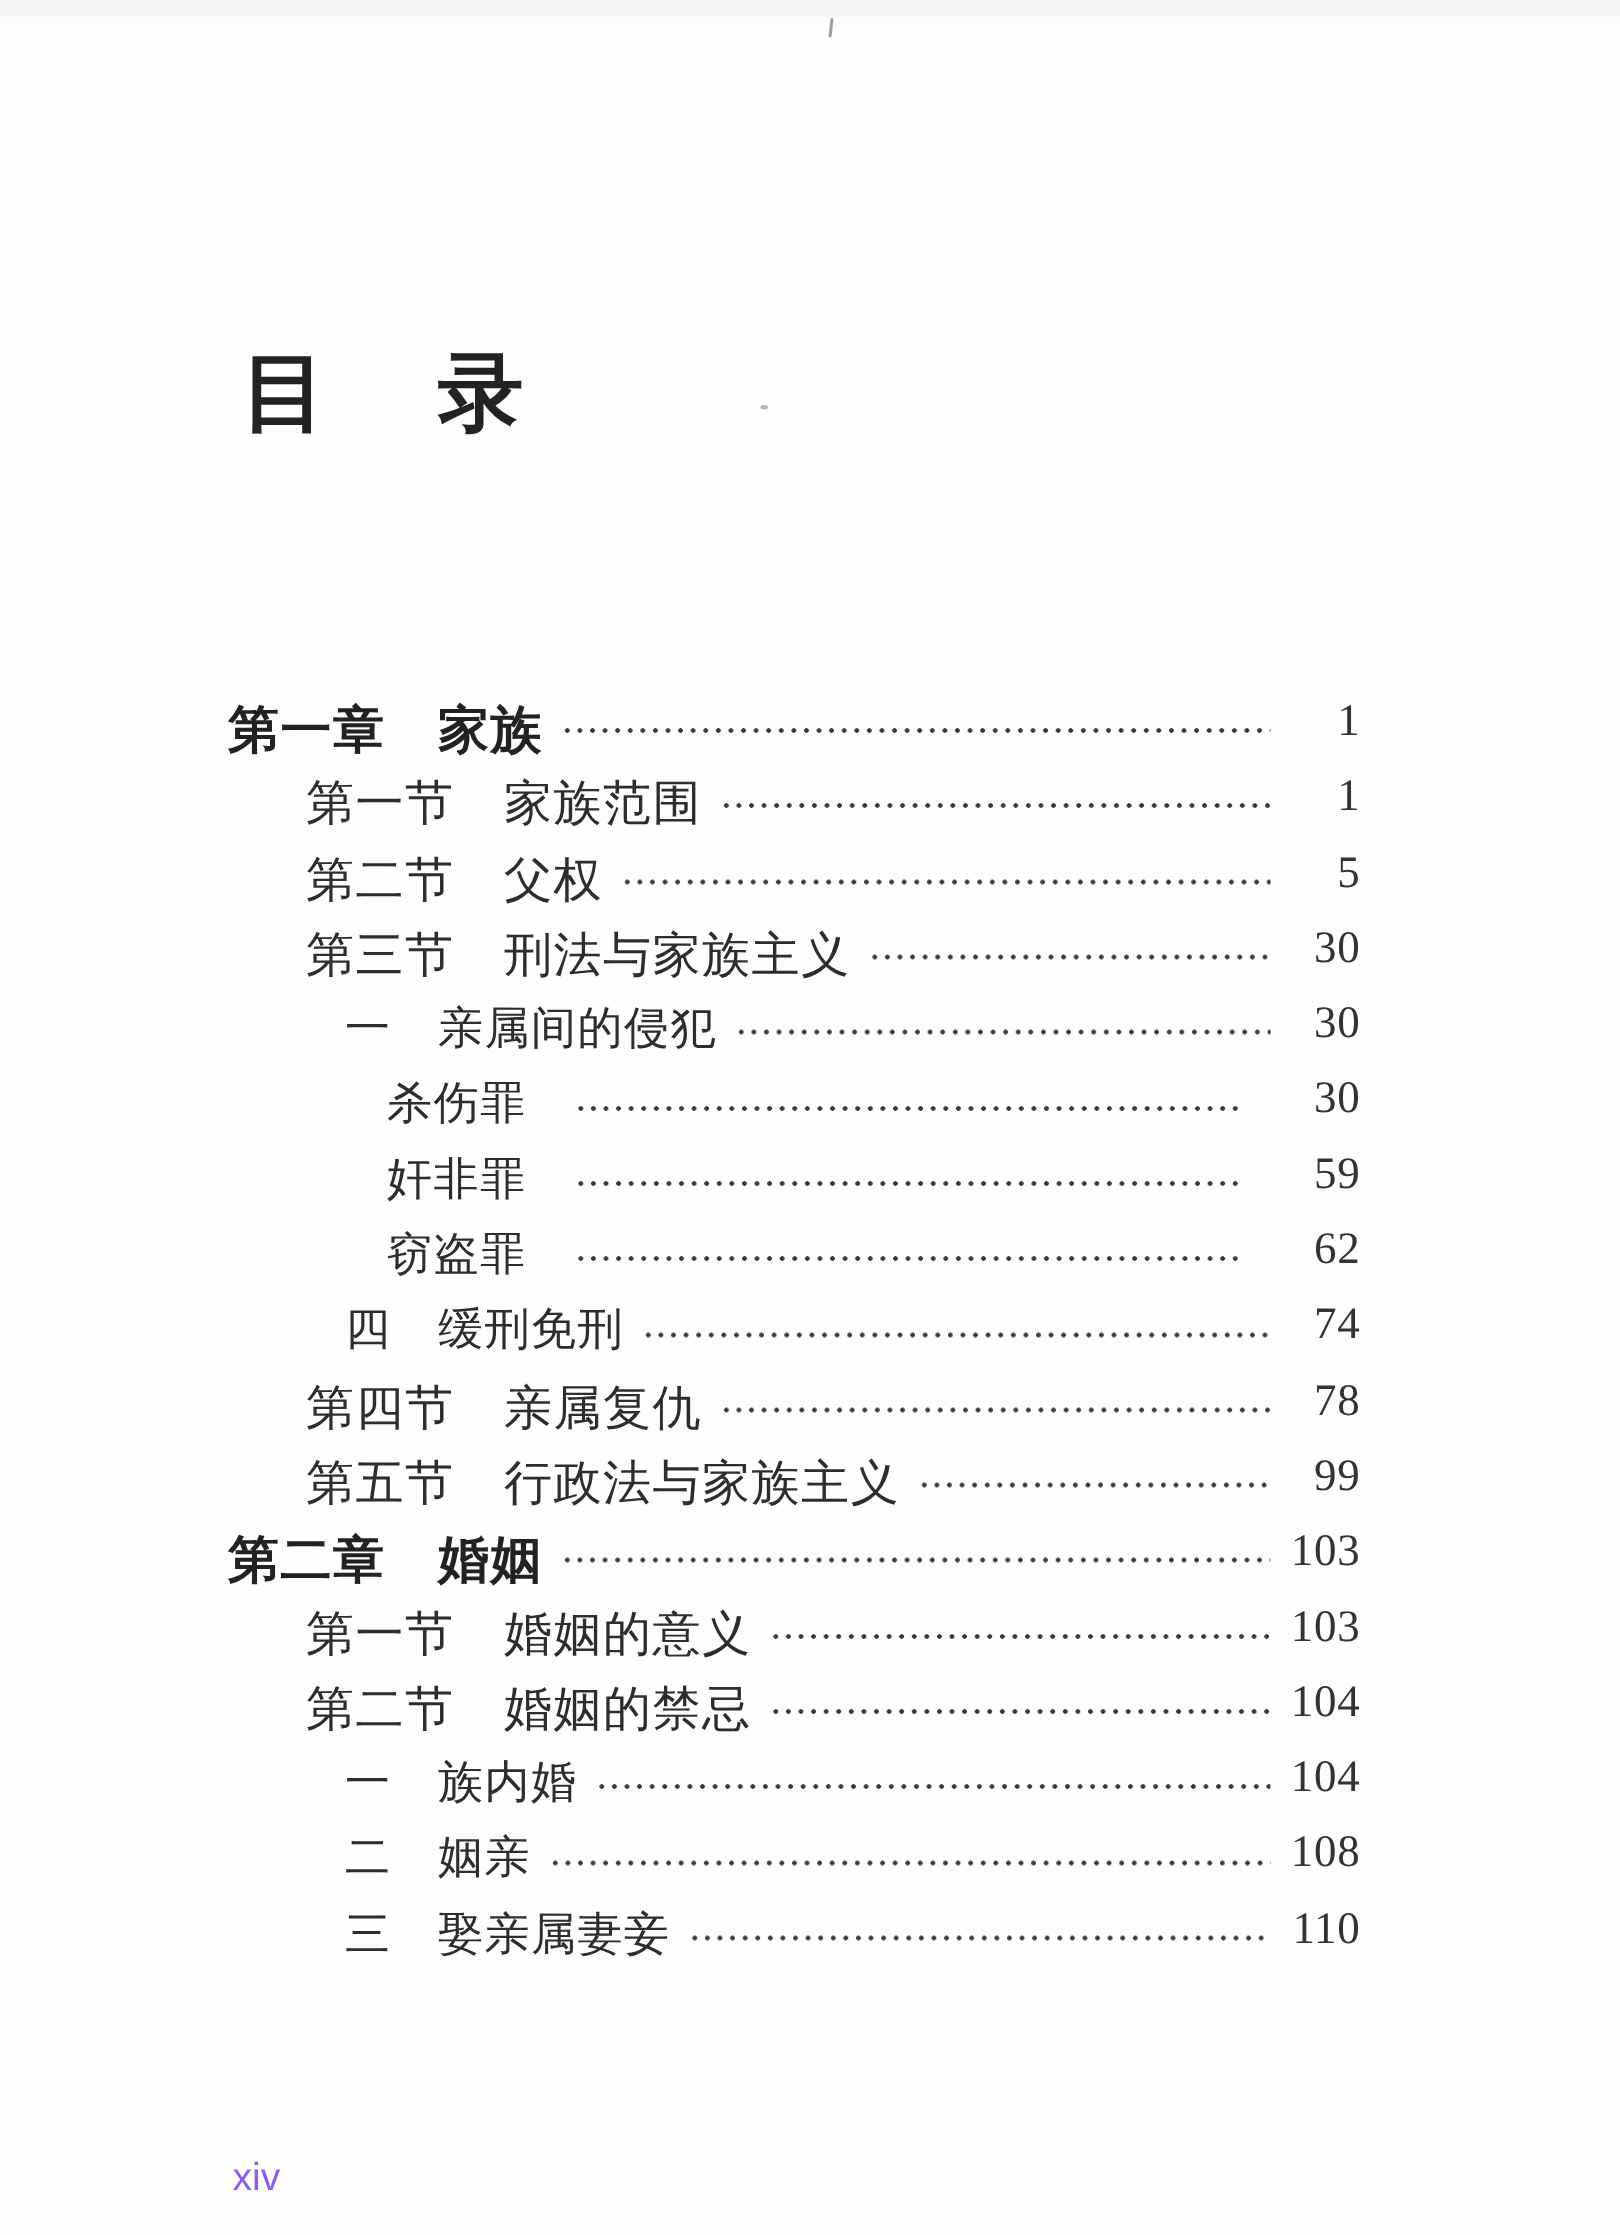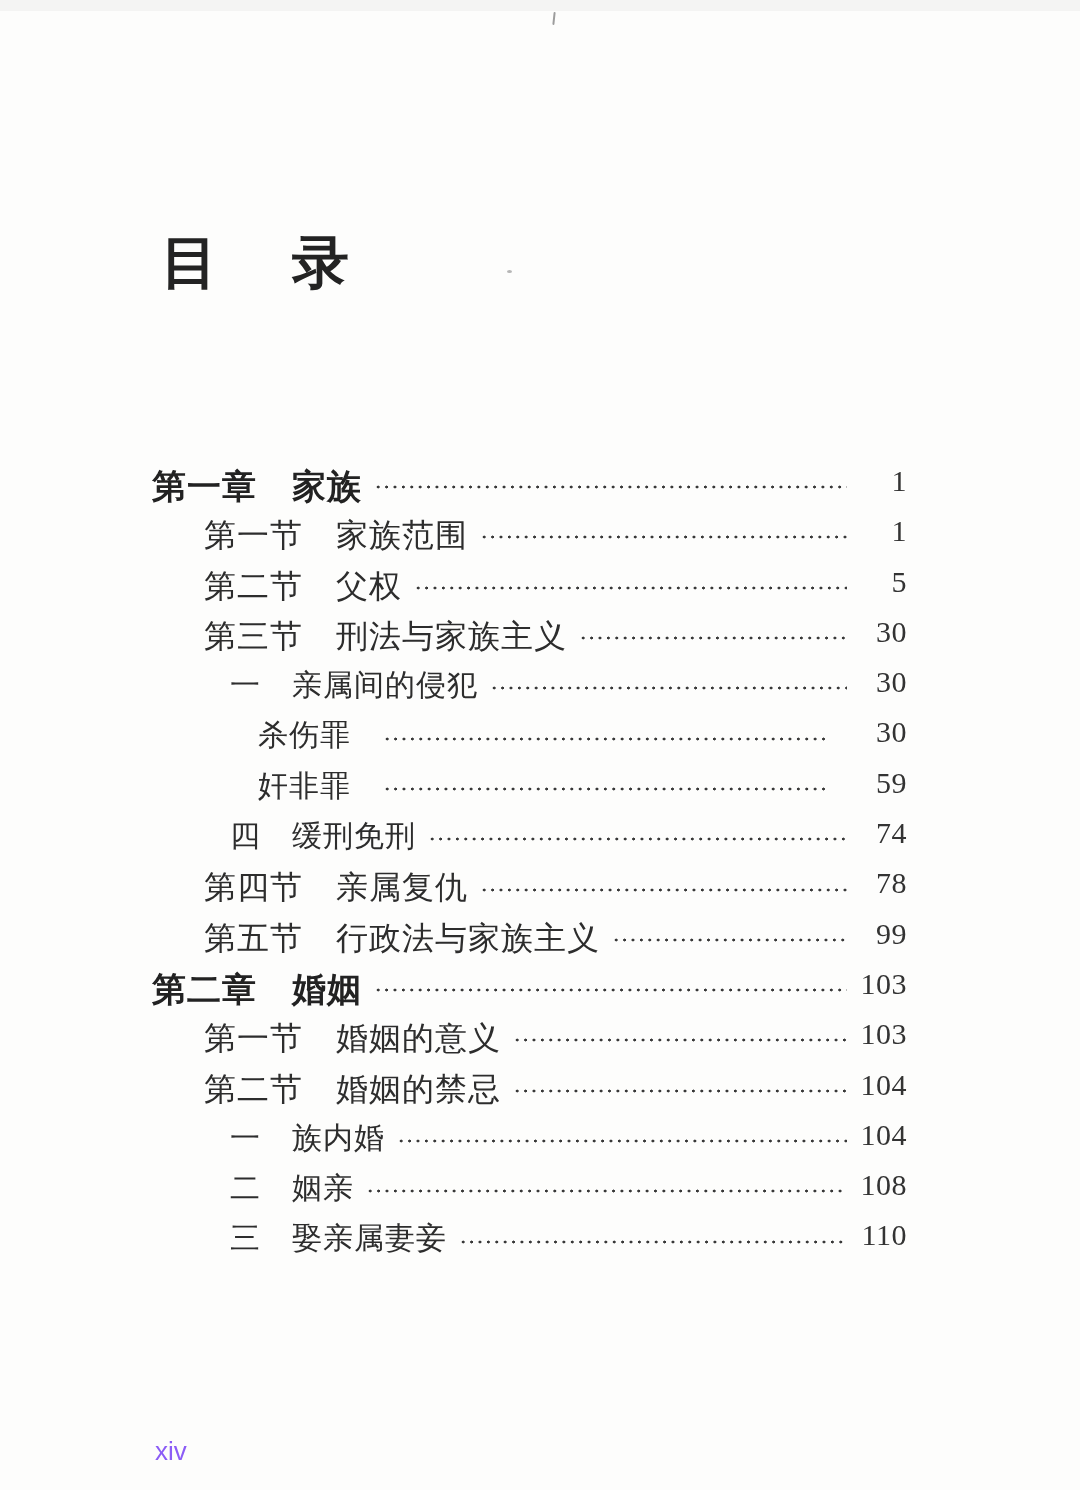--- a/index.html
+++ b/index.html
@@ -139,20 +139,25 @@
     <div class="row lv3">
       <span class="label">杀伤罪</span>
       <span class="leader"></span>
       <span class="pageno">30</span>
     </div>
     <div class="row lv3">
       <span class="label">奸非罪</span>
       <span class="leader"></span>
       <span class="pageno">59</span>
     </div>
+    <div class="row lv3">
+      <span class="label">窃盗罪</span>
+      <span class="leader"></span>
+      <span class="pageno">62</span>
+    </div>
     <div class="row lv2">
       <span class="label">四　缓刑免刑</span>
       <span class="leader"></span>
       <span class="pageno">74</span>
     </div>
     <div class="row lv1">
       <span class="label">第四节　亲属复仇</span>
       <span class="leader"></span>
       <span class="pageno">78</span>
     </div>

